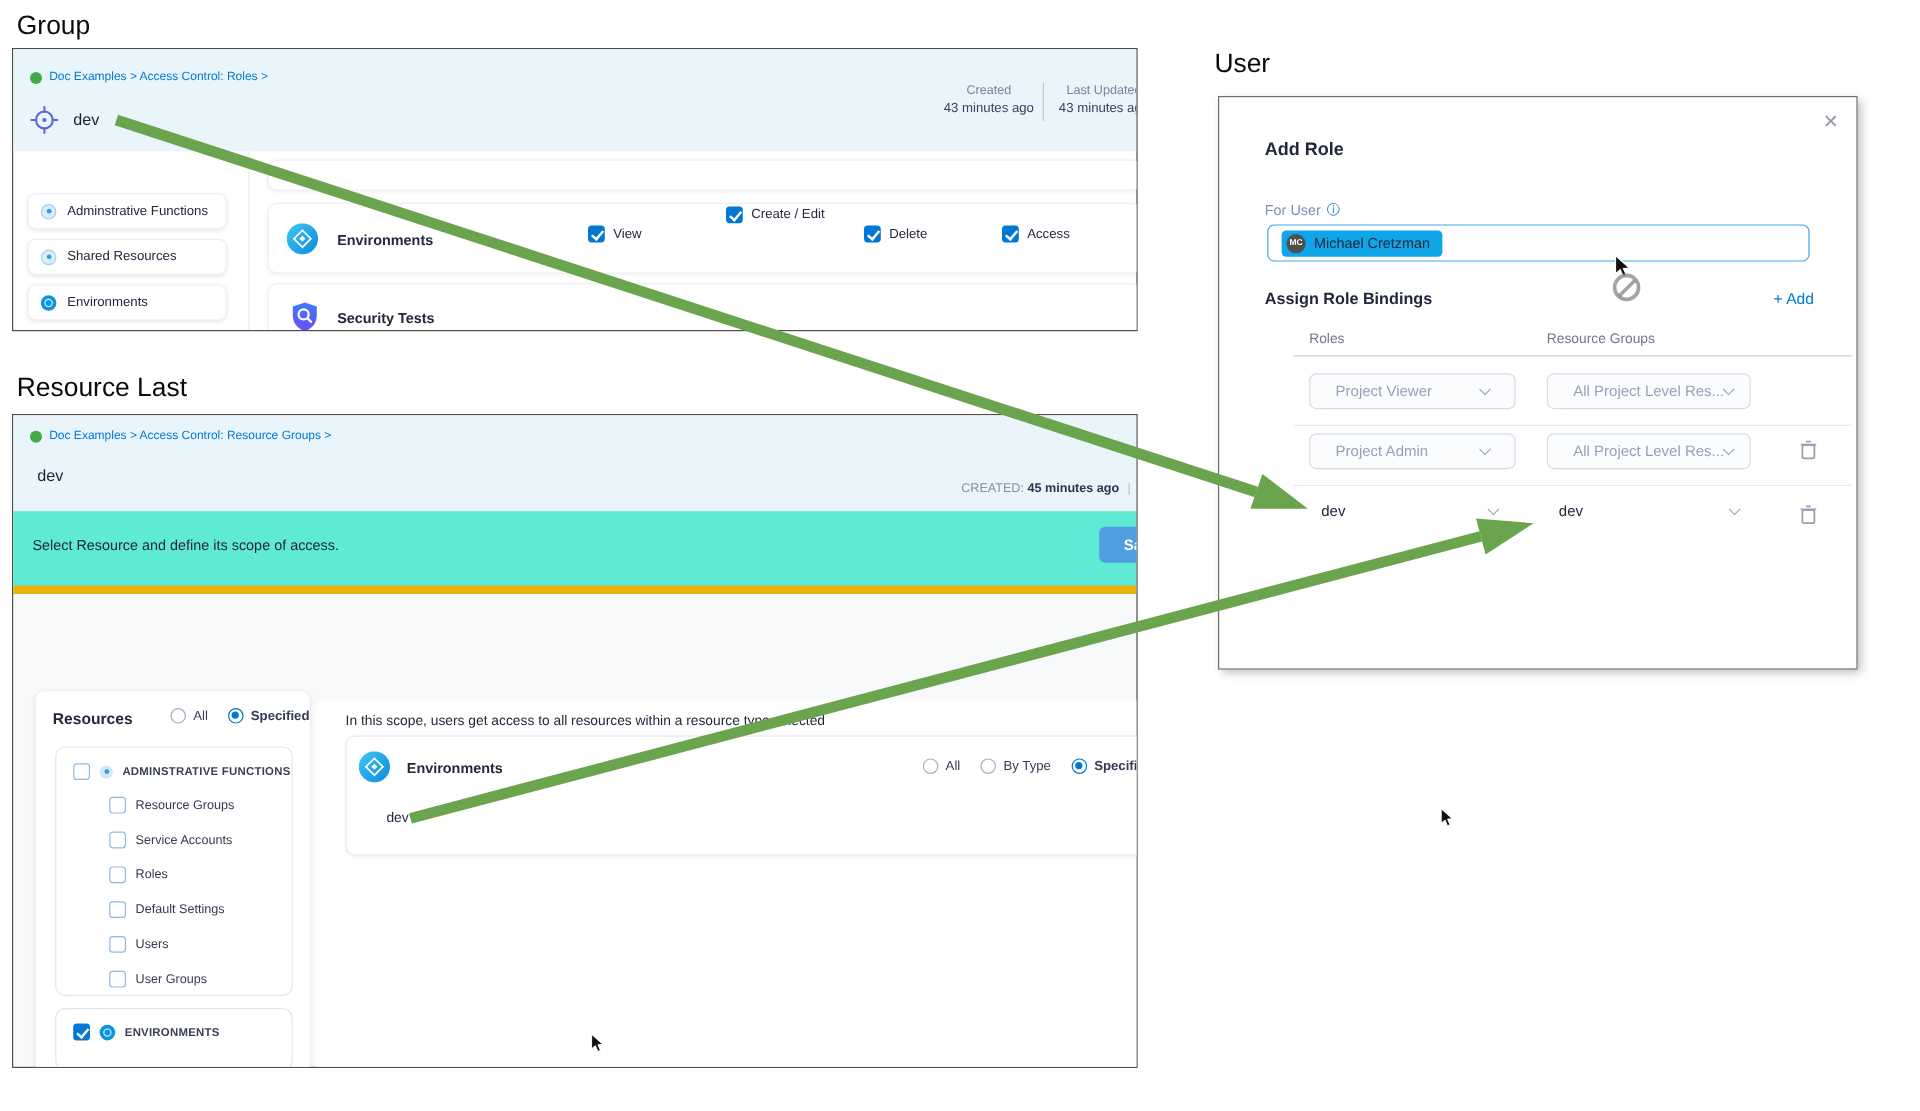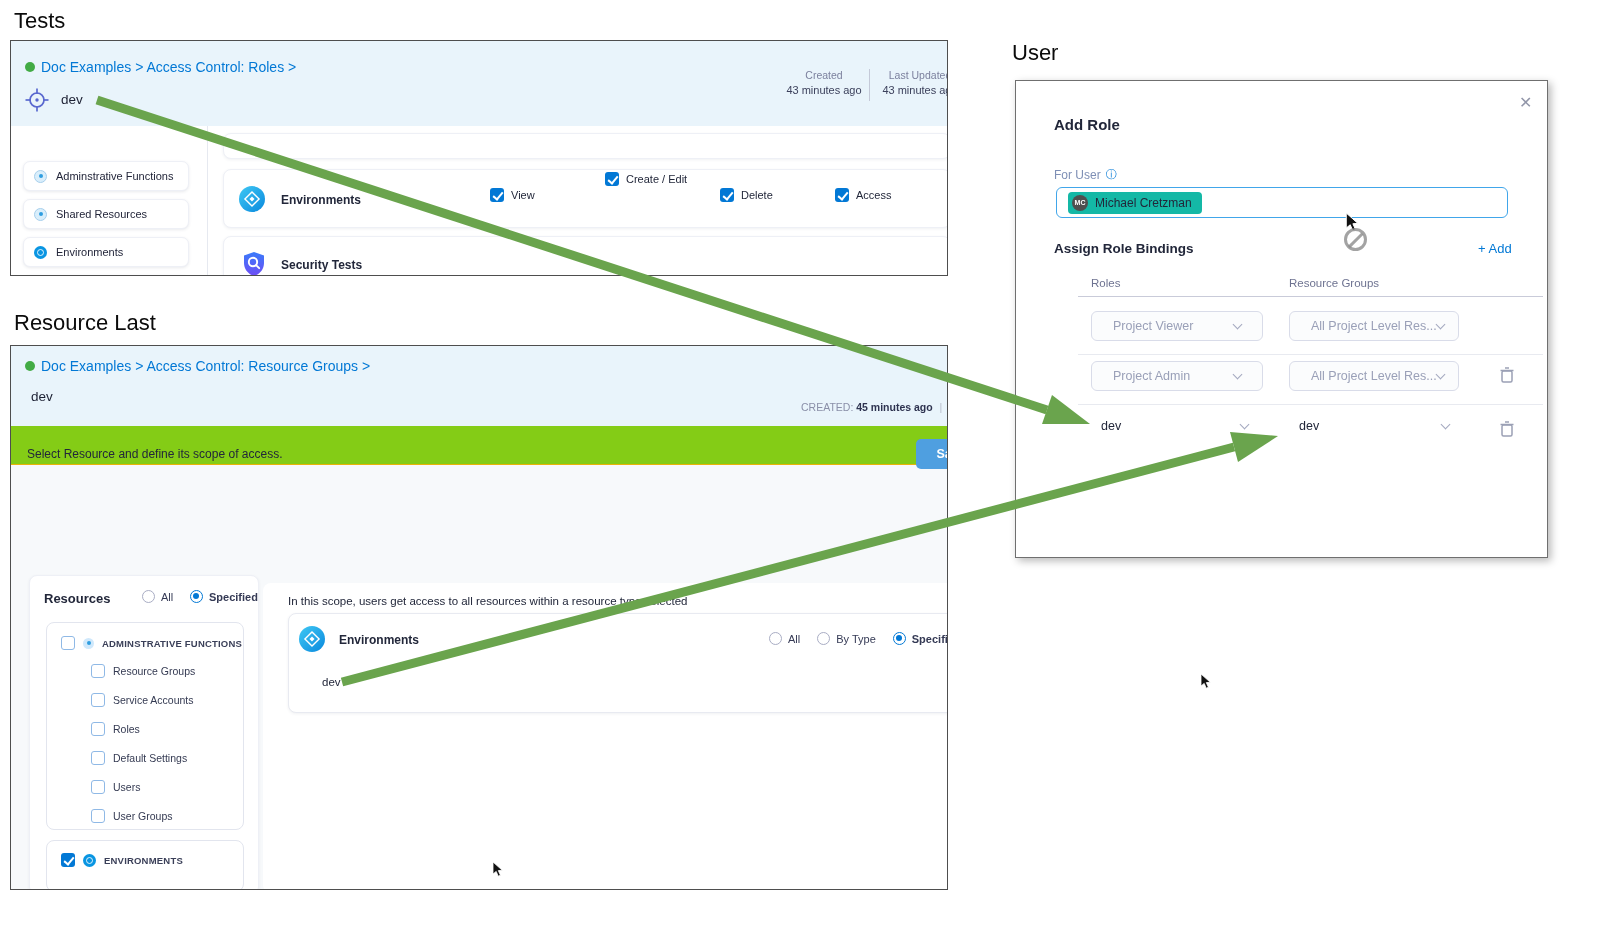--- a/index.html
+++ b/index.html
@@ -5,21 +5,21 @@
   * { margin:0; padding:0; box-sizing:border-box; }
   html,body { background:#fff; }
   #canvas {
     position:relative; width:1600px; height:926px; overflow:hidden;
     font-family:"Liberation Sans", sans-serif; color:#22273a; background:#fff;
   }
   .h1 { position:absolute; font-size:22px; color:#0b0b0b; white-space:nowrap; }
 
   .panel { position:absolute; background:#fff; border:1.5px solid #4e4e4e; overflow:hidden; }
   .blue-header { position:absolute; left:0; top:0; right:0; background:#e9f4fb; }
-  .crumb { position:absolute; display:flex; align-items:center; gap:6px; font-size:14px; color:#0278d5; white-space:nowrap;text-align:center; }
+  .crumb { position:absolute; display:flex; align-items:center; gap:6px; font-size:10px; color:#0278d5; white-space:nowrap;text-align:center; }
   .crumb-dot { width:10px; height:10px; border-radius:50%; background:#42ab45; display:inline-block; }
   .panel-title { position:absolute; font-size:13.5px; font-weight:500; color:#1c2033; }
 
   .meta-col { position:absolute; text-align:center; white-space:nowrap; }
   .meta-label { font-size:10.5px; color:#7c819e; }
   .meta-value { font-size:11px; color:#3c415c; margin-top:3px; }
   .meta-divider { position:absolute; width:1px; background:#c4c9d8; }
 
   .v-div { position:absolute; width:1px; background:#e6e9f0; }
 
@@ -64,21 +64,21 @@
   .tree-cap { font-size:9.5px; font-weight:600; letter-spacing:.2px; color:#3a3f58; white-space:nowrap; }
   .tree-item { font-size:10.5px; color:#343a52; white-space:nowrap; }
   .mini-ring { width:11px; height:11px; border-radius:50%; background:#cfe8fb; position:relative; flex:0 0 auto; }
   .mini-ring::after { content:""; position:absolute; left:3.5px; top:3.5px; width:4px; height:4px; border-radius:50%; background:#2f9de0; }
 
   .modal { position:absolute; background:#fff; border:1px solid #6f6f6f; box-shadow:3px 3px 8px rgba(0,0,0,.28); }
   .modal-title { position:absolute; font-size:15px; font-weight:700; color:#22273a; }
   .field-label { position:absolute; font-size:12px; color:#7e8fb5; display:flex; gap:5px; align-items:center; }
   .info-i { color:#0278d5; font-size:11px; }
   .user-input { position:absolute; border:1.5px solid #41a6ea; border-radius:6px; background:#fff; display:flex; align-items:center; padding:0 11px; }
-  .chip { display:flex; align-items:center; gap:7px; background:#14b8a6; border-radius:4px; height:22px; padding:0 10px 0 4px; }
+  .chip { display:flex; align-items:center; gap:7px; background:#0ea5e9; border-radius:4px; height:22px; padding:0 10px 0 4px; }
   .chip-avatar { width:16px; height:16px; border-radius:50%; background:#4f4f4f; color:#fff; font-size:7px; font-weight:700;
     display:flex; align-items:center; justify-content:center; }
   .chip-name { font-size:12px; color:#22273a; white-space:nowrap; }
   .section-title { position:absolute; font-size:13.5px; font-weight:700; color:#22273a; white-space:nowrap; }
   .add-link { position:absolute; font-size:13px; color:#0278d5; font-weight:500; white-space:nowrap; }
   .col-h { position:absolute; font-size:11.5px; color:#6e7391; white-space:nowrap; }
   .hline { position:absolute; height:1px; background:#c9cbd9; }
   .hline.soft { background:#e8eaf0; }
   .plain-dd { position:absolute; display:flex; align-items:center; justify-content:space-between; font-size:12.5px; color:#22273a; }
   .trash { position:absolute; width:16px; height:18px; }
@@ -101,21 +101,21 @@
         <stop offset="0" stop-color="#40c8f4"></stop>
           <stop offset="1" stop-color="#0a89dd"></stop>
       </linearGradient>
       <linearGradient id="grad-shield" x1="0" y1="0" x2="0" y2="1">
         <stop offset="0" stop-color="#3a7bfa"></stop>
           <stop offset="1" stop-color="#6e4df5"></stop>
       </linearGradient>
     </defs>
   </svg>
 
-  <div class="h1" style="left:14px; top:8px;">Tests</div>
+  <div class="h1" style="left:14px; top:8px;">Group</div>
 
   <div class="panel" style="left:10px; top:40px; width:938px; height:236px;">
     <div class="blue-header" style="height:85px;">
       <div class="crumb" style="left:14px; top:18px;">
         <span class="crumb-dot"></span>
         <span>Doc Examples &gt; Access Control: Roles &gt;</span>
       </div>
       <svg class="cursor" style="left:13px; top:46px; z-index:1;" width="26" height="26" viewBox="0 0 26 26">
         <circle cx="13" cy="13" r="7" fill="none" stroke="#5968cf" stroke-width="1.7"></circle>
         <circle cx="13" cy="13" r="1.7" fill="#5968cf"></circle>
@@ -202,21 +202,21 @@
       </div>
       <div class="panel-title" style="left:20px; top:43px;">dev</div>
       <div class="nowrap" style="position:absolute; left:790px; top:55px; font-size:10.5px;">
         <span style="color:#8a8fa8;">CREATED:</span>
         <span style="color:#2e3350; font-weight:600;">45 minutes ago</span>
         <span style="color:#b9bdcc; margin:0 4px;">|</span>
         
       </div>
     </div>
 
-    <div style="position:absolute; left:0; top:80px; width:100%; height:39px; background:#84cc16; border-bottom:1px solid #eab308;">
+    <div style="position:absolute; left:0; top:80px; width:100%; height:69px; background:#5eead4; border-bottom:7px solid #eab308;">
       <div class="hint" style="position:absolute; left:16px; top:21px; font-size:12px;">Select Resource and define its scope of access.</div>
       <div class="btn-primary" style="left:905px; top:13px; width:70px; height:30px;">Save</div>
     </div>
 
 
     <div class="card" style="left:18px; top:229px; width:230px; height:320px; border-radius:8px;">
       <div style="position:absolute; left:14px; top:15px; font-size:13px; font-weight:700;">Resources</div>
       <div class="rd-pair" style="position:absolute; left:112px; top:14px;">
         <span class="rd"></span>
         <span class="rd-label">All</span>

